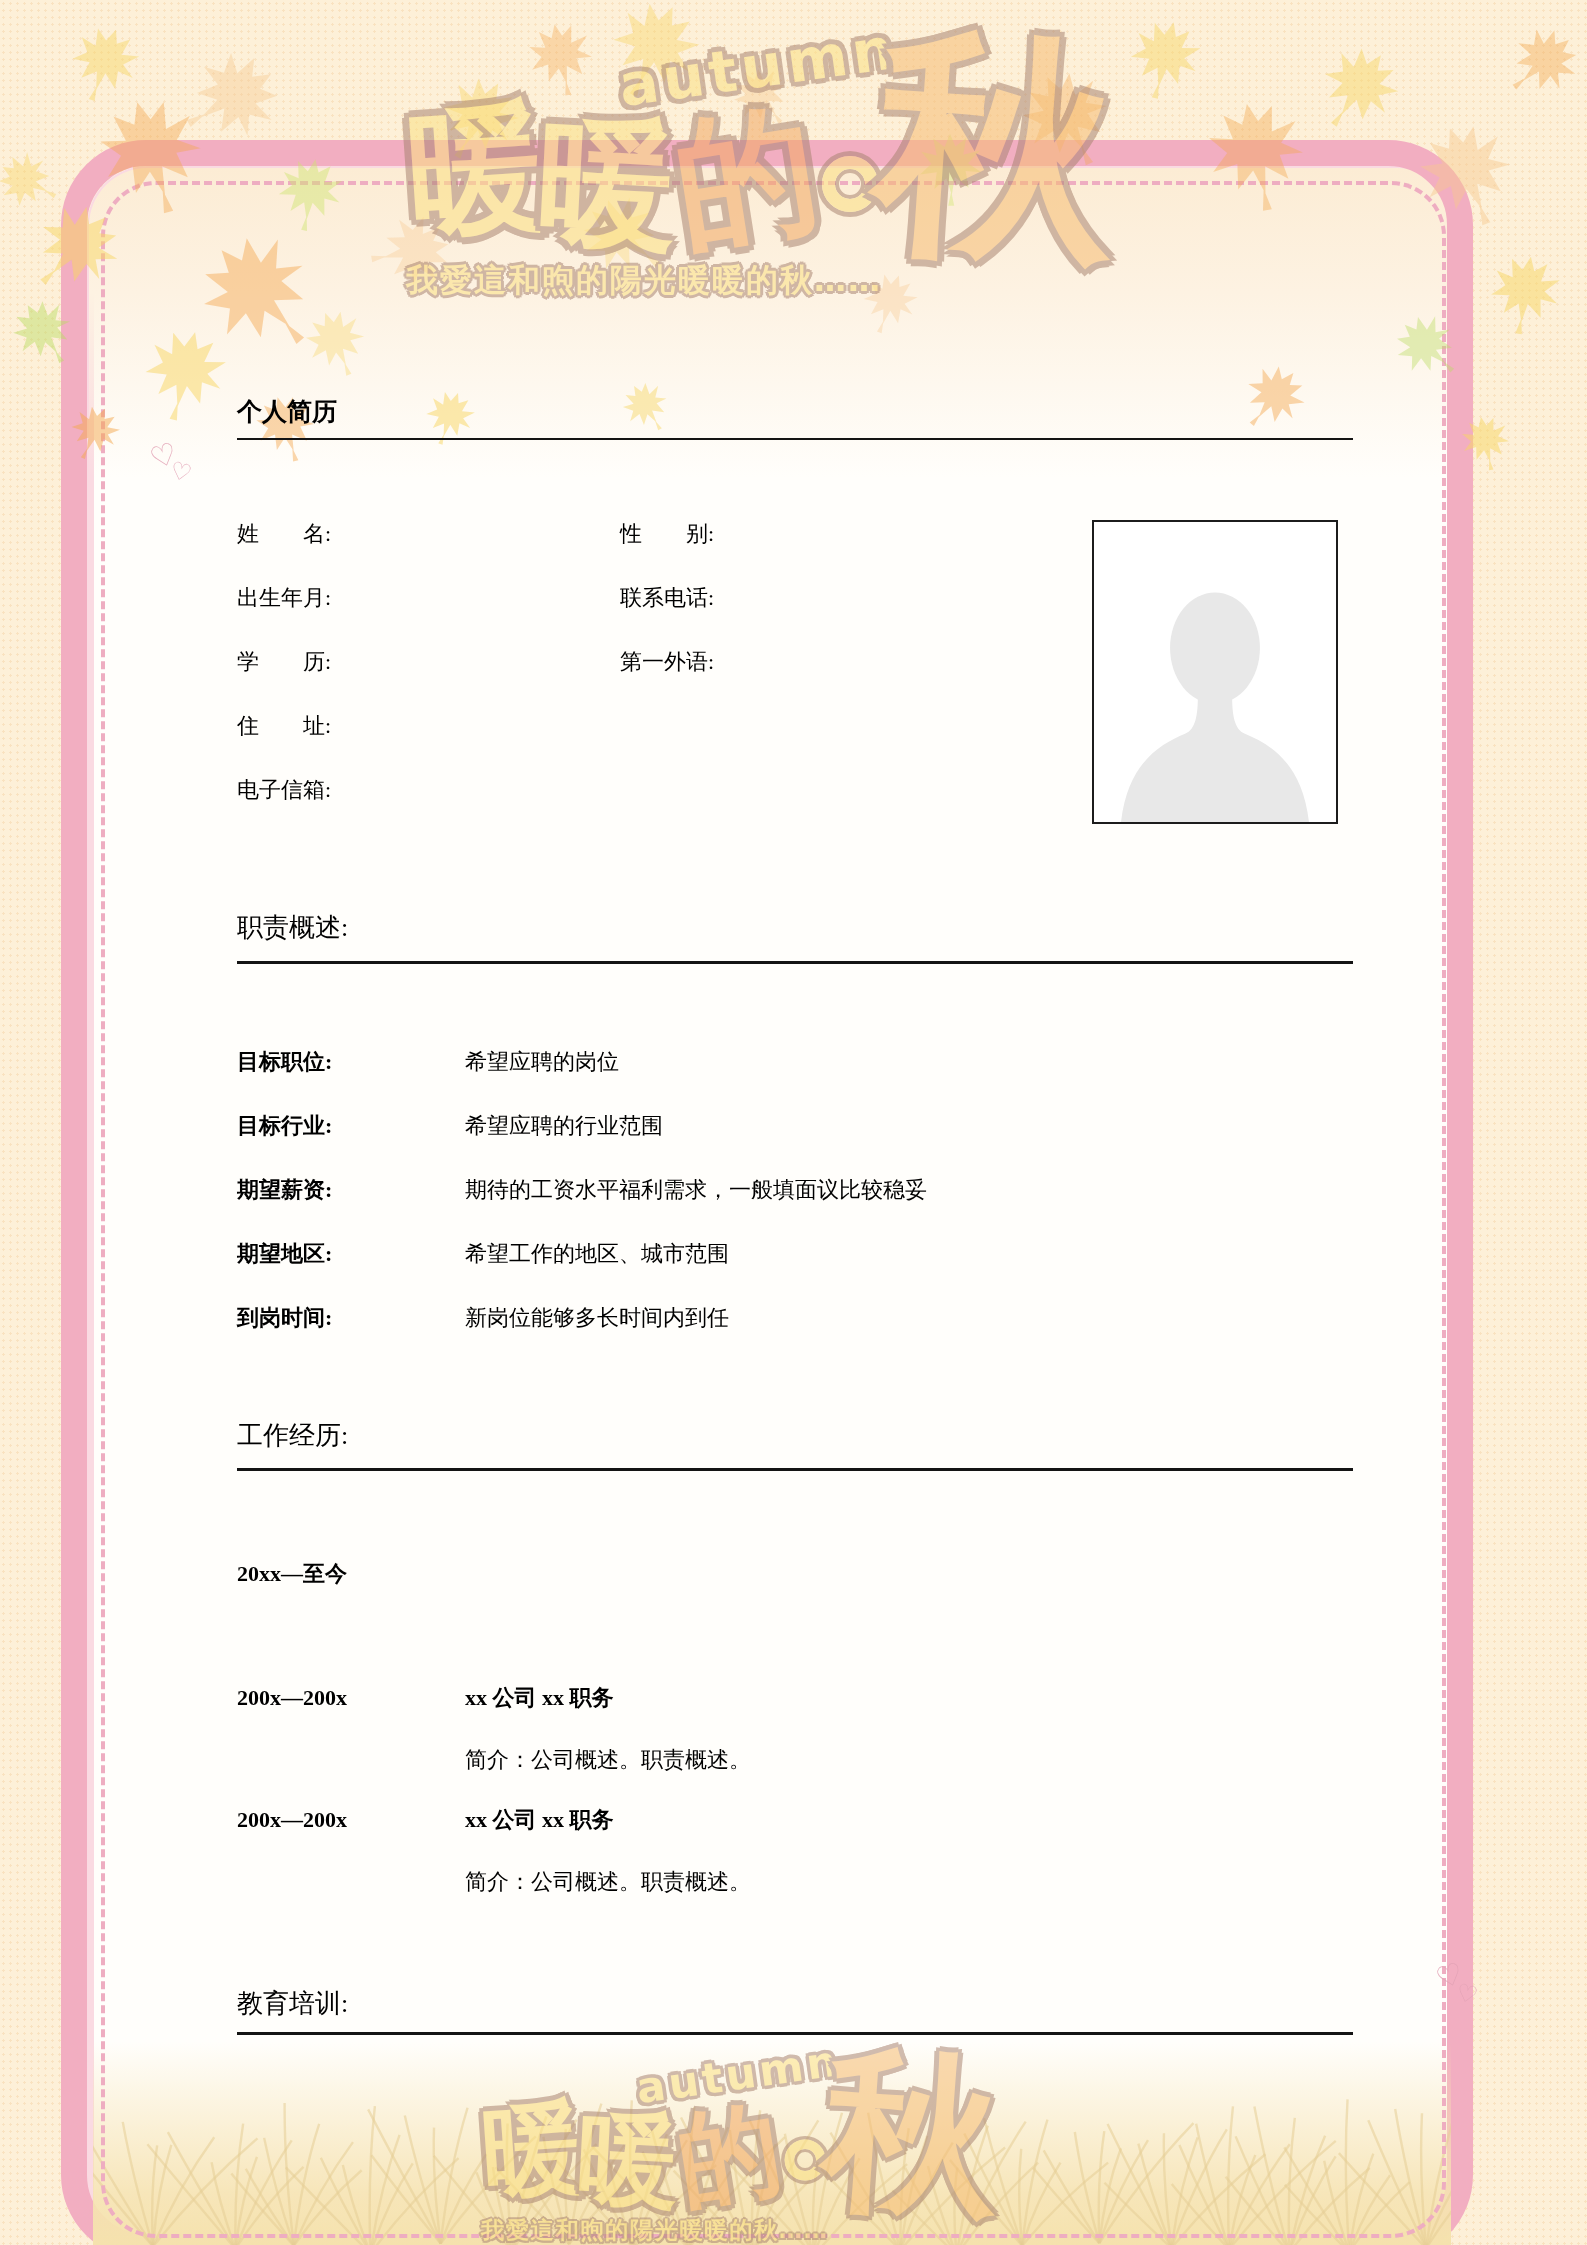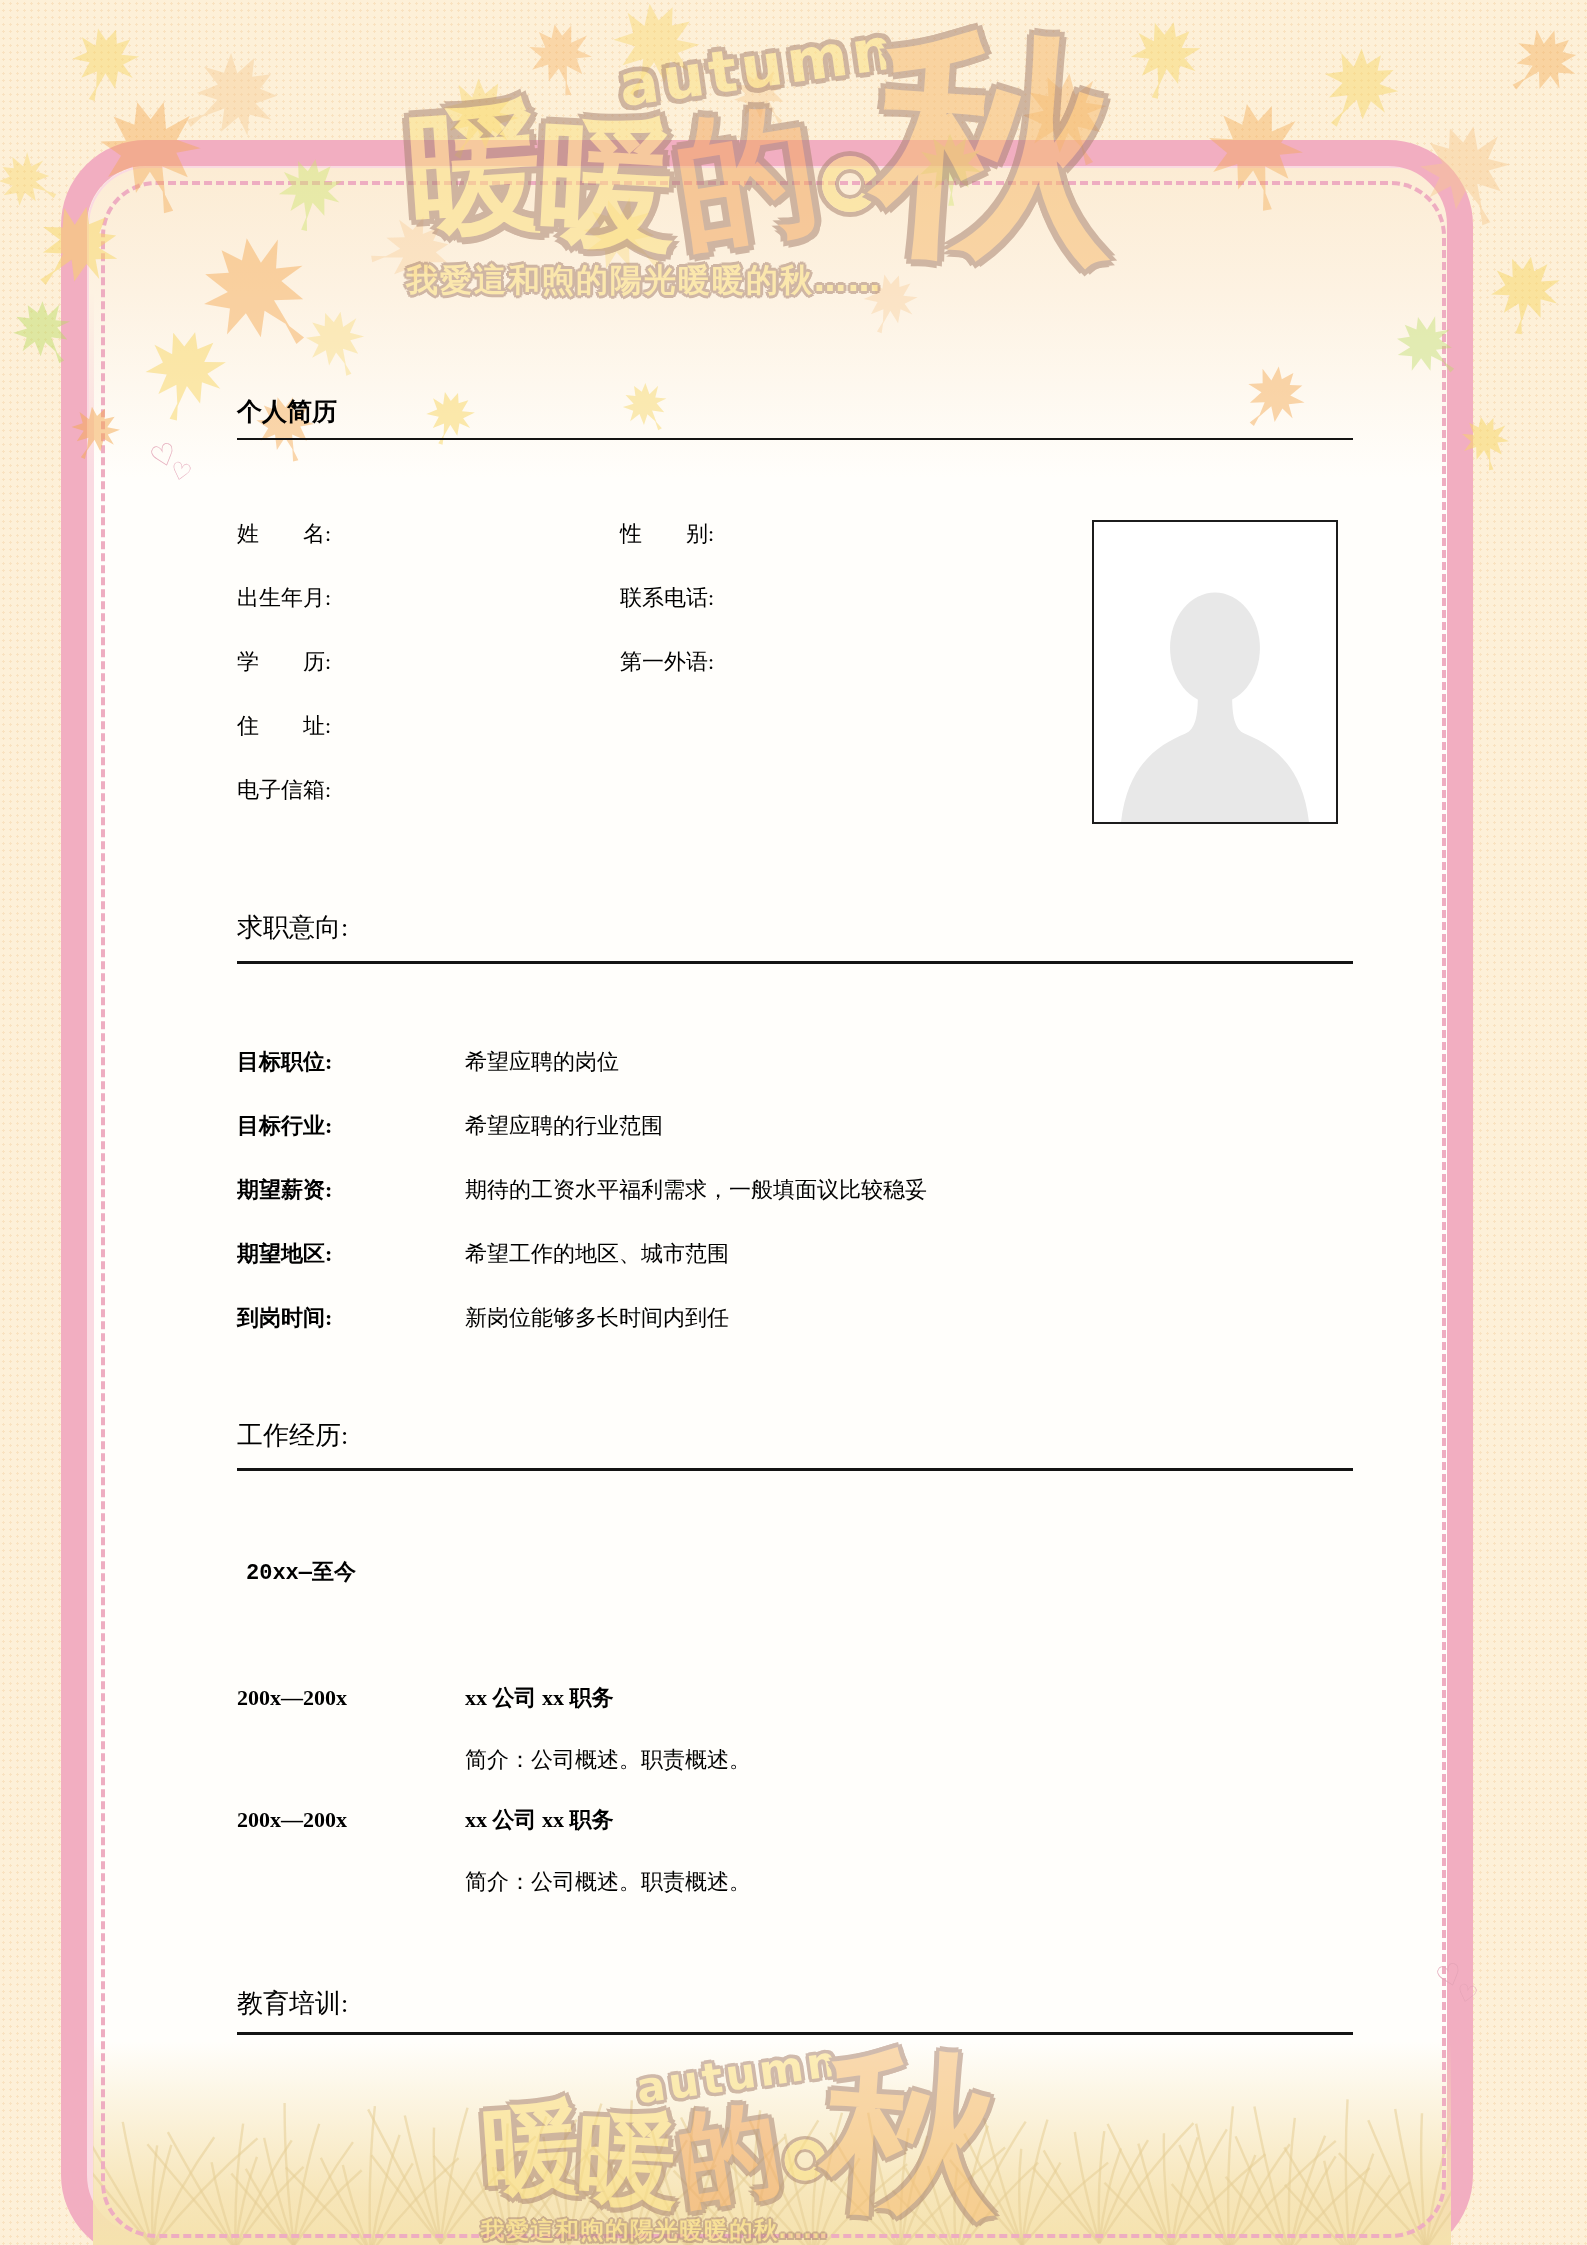--- a/index.html
+++ b/index.html
@@ -283,38 +283,38 @@
   <div class="t" style="left:237px;top:712px;">住　　址:</div>
   <div class="t" style="left:237px;top:776px;">电子信箱:</div>
 
   <div class="photo-box">
     <svg width="214" height="262" viewBox="0 0 100 122" xmlns="http://www.w3.org/2000/svg">
       <ellipse cx="50" cy="40" rx="21" ry="26" fill="#e8e8e8"></ellipse>
       <path d="M6,122 C9,94 24,85 36,80 C41,78 42,71 42,62 L58,62 C58,71 59,78 64,80 C76,85 91,94 94,122 Z" fill="#e8e8e8"></path>
     </svg>
   </div>
 
-  <div class="t sec" style="left:237px;top:912px;">求职意向:</div>
+  <div class="t sec" style="left:237px;top:912px;">职责概述:</div>
   <div class="rule" style="top:961px;height:3px;"></div>
 
   <div class="t b" style="left:237px;top:1048px;">目标职位:</div>
   <div class="t" style="left:465px;top:1048px;">希望应聘的岗位</div>
   <div class="t b" style="left:237px;top:1112px;">目标行业:</div>
   <div class="t" style="left:465px;top:1112px;">希望应聘的行业范围</div>
   <div class="t b" style="left:237px;top:1176px;">期望薪资:</div>
   <div class="t" style="left:465px;top:1176px;">期待的工资水平福利需求，一般填面议比较稳妥</div>
   <div class="t b" style="left:237px;top:1240px;">期望地区:</div>
   <div class="t" style="left:465px;top:1240px;">希望工作的地区、城市范围</div>
   <div class="t b" style="left:237px;top:1304px;">到岗时间:</div>
   <div class="t" style="left:465px;top:1304px;">新岗位能够多长时间内到任</div>
 
   <div class="t sec" style="left:237px;top:1420px;">工作经历:</div>
   <div class="rule" style="top:1468px;height:3px;"></div>
 
-  <div class="t b" style="left:246px;top:1560px;font-family:Liberation Mono, monospace;">20xx—至今</div>
+  <div class="t b" style="left:237px;top:1560px;">20xx—至今</div>
 
   <div class="t b" style="left:237px;top:1684px;">200x—200x</div>
   <div class="t b" style="left:465px;top:1684px;">xx 公司 xx 职务</div>
   <div class="t" style="left:465px;top:1746px;">简介：公司概述。职责概述。</div>
 
   <div class="t b" style="left:237px;top:1806px;">200x—200x</div>
   <div class="t b" style="left:465px;top:1806px;">xx 公司 xx 职务</div>
   <div class="t" style="left:465px;top:1868px;">简介：公司概述。职责概述。</div>
 
   <div class="t sec" style="left:237px;top:1988px;">教育培训:</div>

